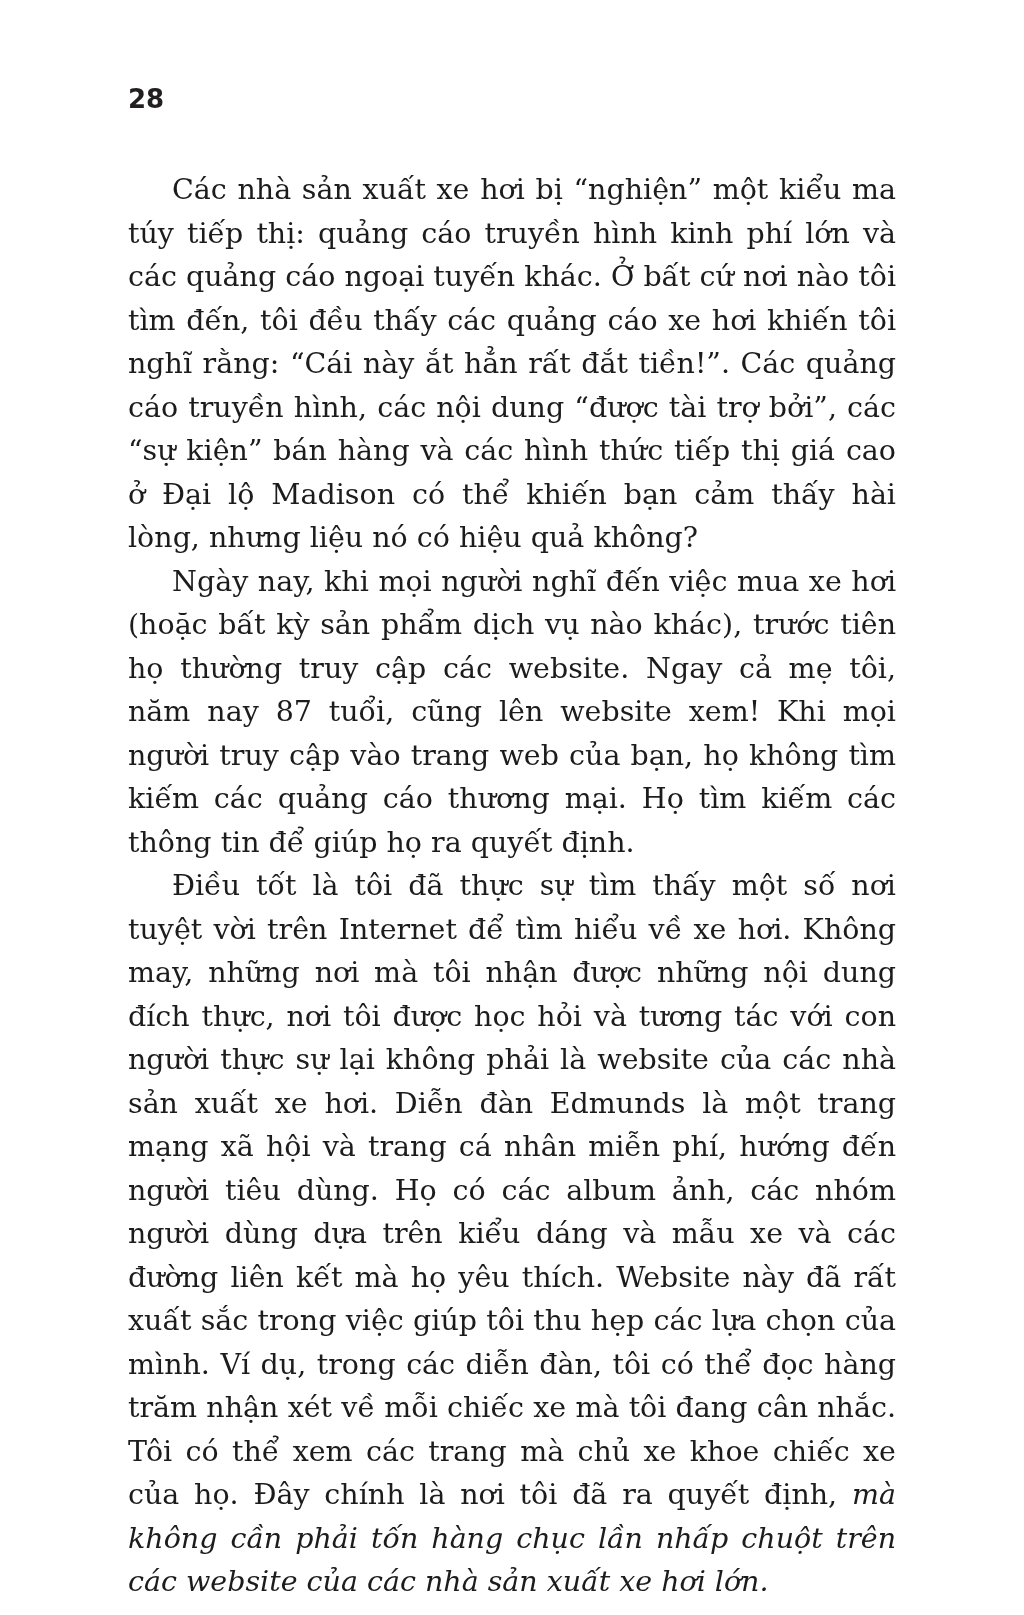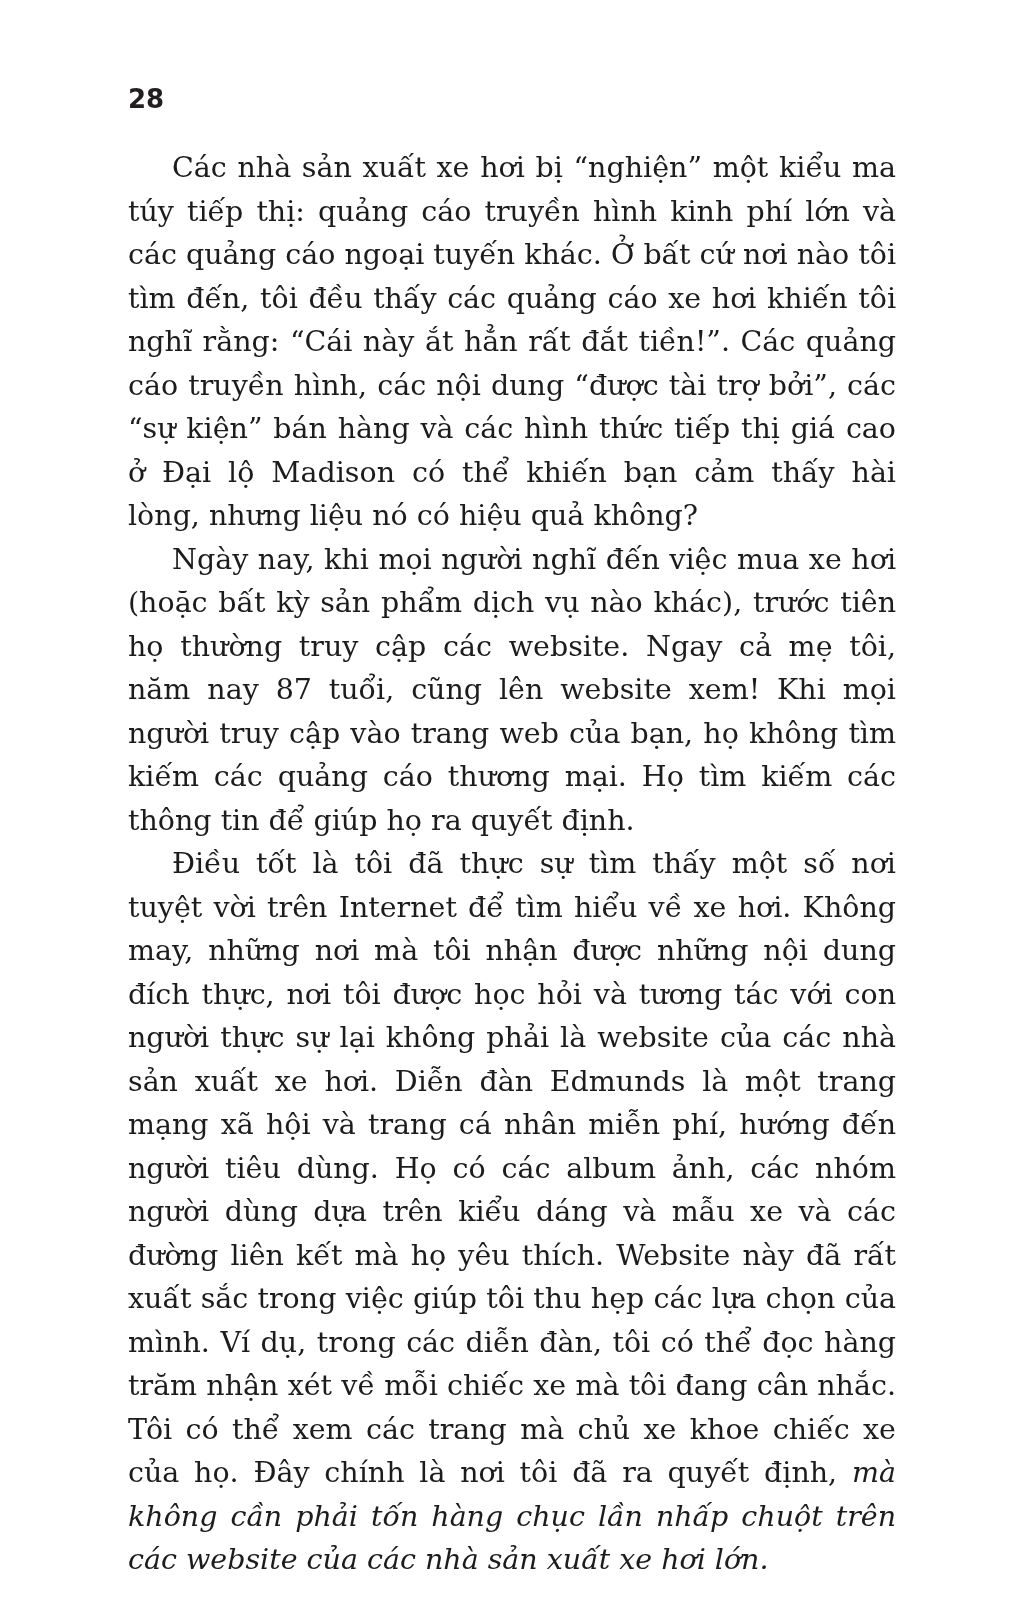--- a/index.html
+++ b/index.html
@@ -26,21 +26,21 @@
   }
   .running-header .page-number {
     font-size: 26px;
     letter-spacing: 0;
   }
   .running-header .book-title {
     font-size: 22.5px;
     letter-spacing: 0.2px;
   }
   .body-text {
-    margin-top: 32px;
+    margin-top: 54px;
     font-family: "DejaVu Serif", "Liberation Serif", serif;
     font-size: 28.5px;
     line-height: 43.5px;
     color: #1c1c1c;
     text-align: justify;
   }
   .body-text p {
     margin: 0;
     padding: 0;
     text-indent: 44px;

